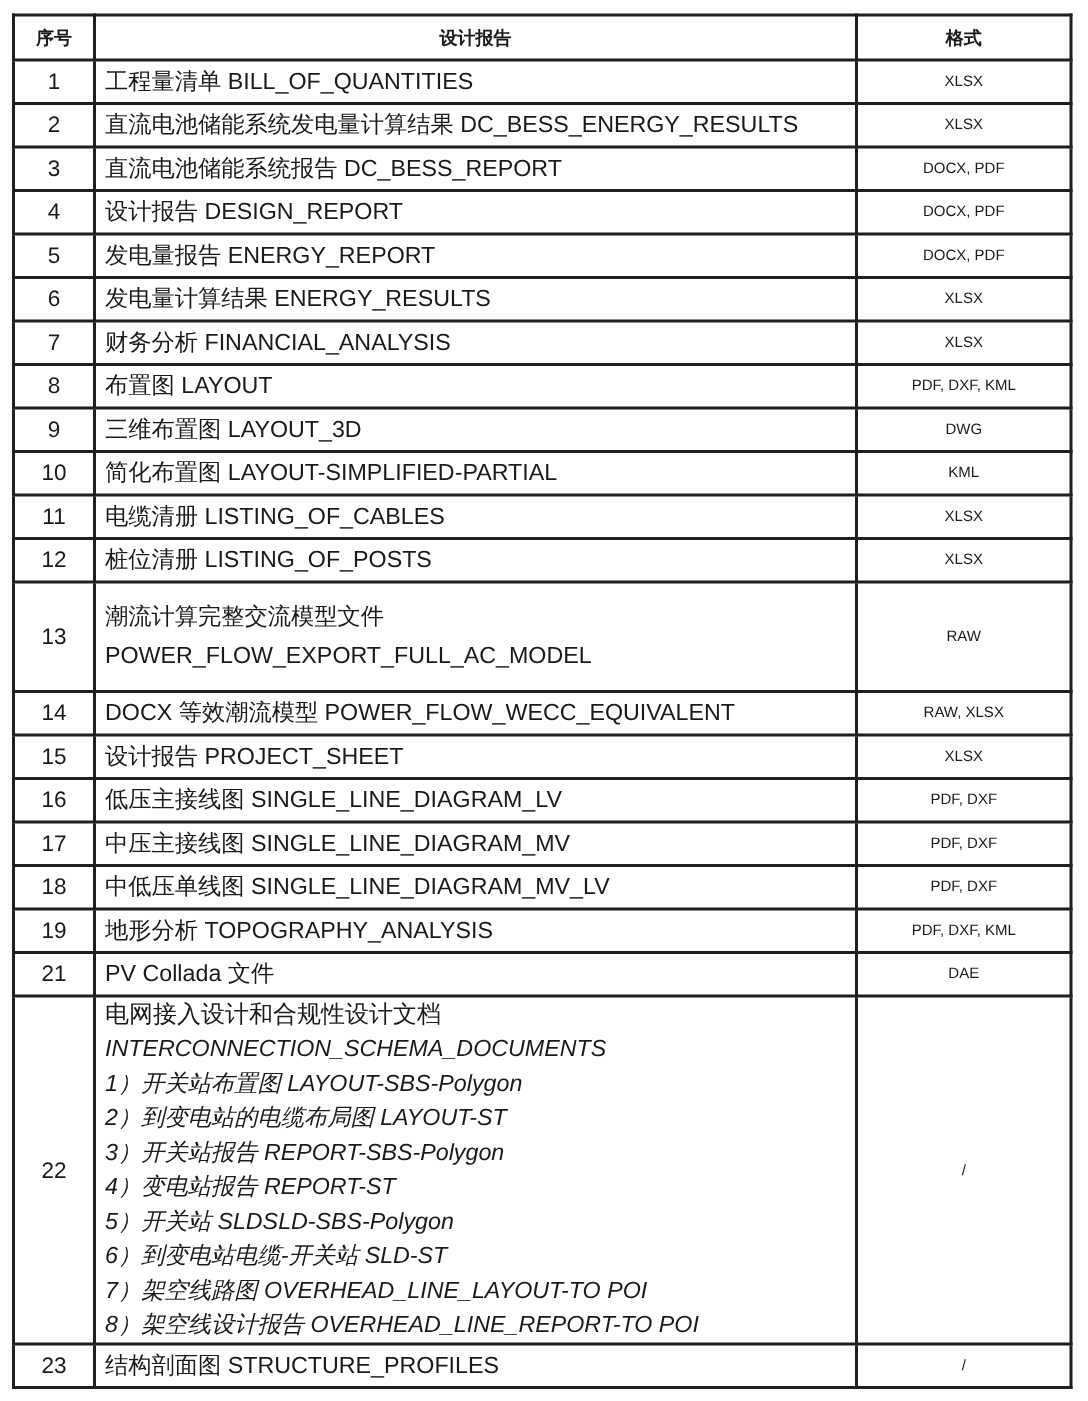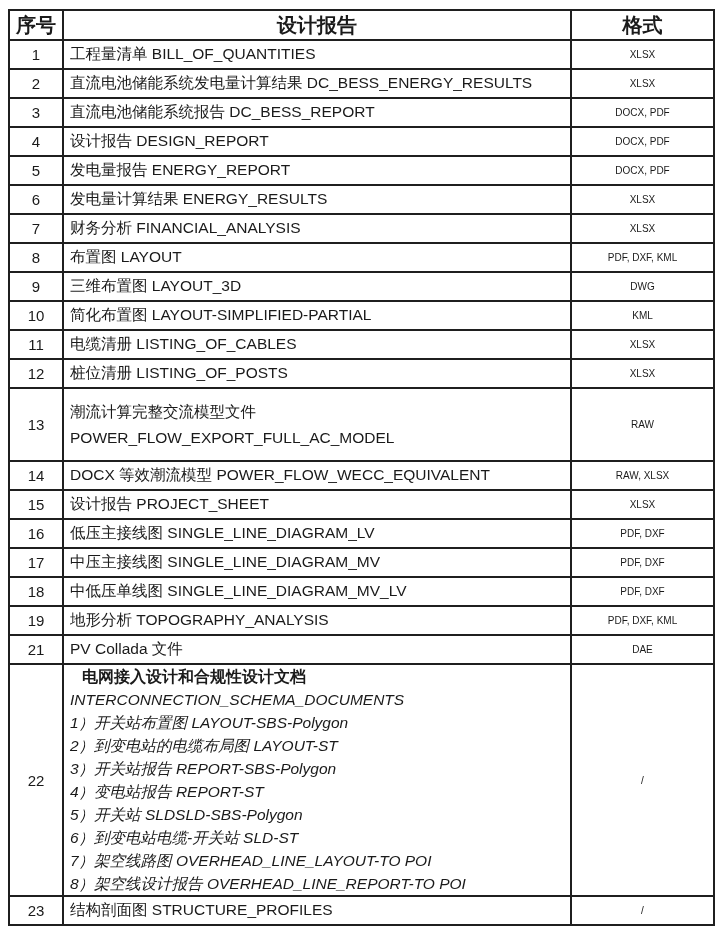--- a/index.html
+++ b/index.html
@@ -22,21 +22,21 @@
     border: 2px solid #1f1f1f;
     overflow: hidden;
     vertical-align: middle;
     box-sizing: border-box;
   }
   .doc-table thead tr { height: 30px; }
   .doc-table tbody tr { height: 29px; }
   .doc-table tbody tr.r-double { height: 73px; }
   .doc-table tbody tr.r-tall { height: 230px; }
   th.h-cell {
-    font-size: 20px;
+    font-size: 12px;
     font-weight: bold;
     text-align: center;
     padding: 0;
   }
   td.c-no {
     text-align: center;
     font-size: 15px;
     padding: 0;
   }
   td.c-name {
@@ -45,24 +45,23 @@
     padding: 0 6px;
   }
   td.c-fmt {
     text-align: center;
     font-size: 10px;
     padding: 0 2px;
   }
   td.c-name .line { line-height: 26px; }
   td.c-name .line-sm { line-height: 23px; font-style: italic; }
   td.c-name .bold-line {
-    font-weight: bold;
+    font-weight: normal;
     font-size: 16px;
     line-height: 23px;
-    margin-left: 12px;
   }
   .multi { padding-top: 2px; padding-bottom: 2px; }
 </style>
 </head>
 <body>
 
 <table class="doc-table">
   <colgroup>
     <col style="width:54px">
     <col style="width:508px">

